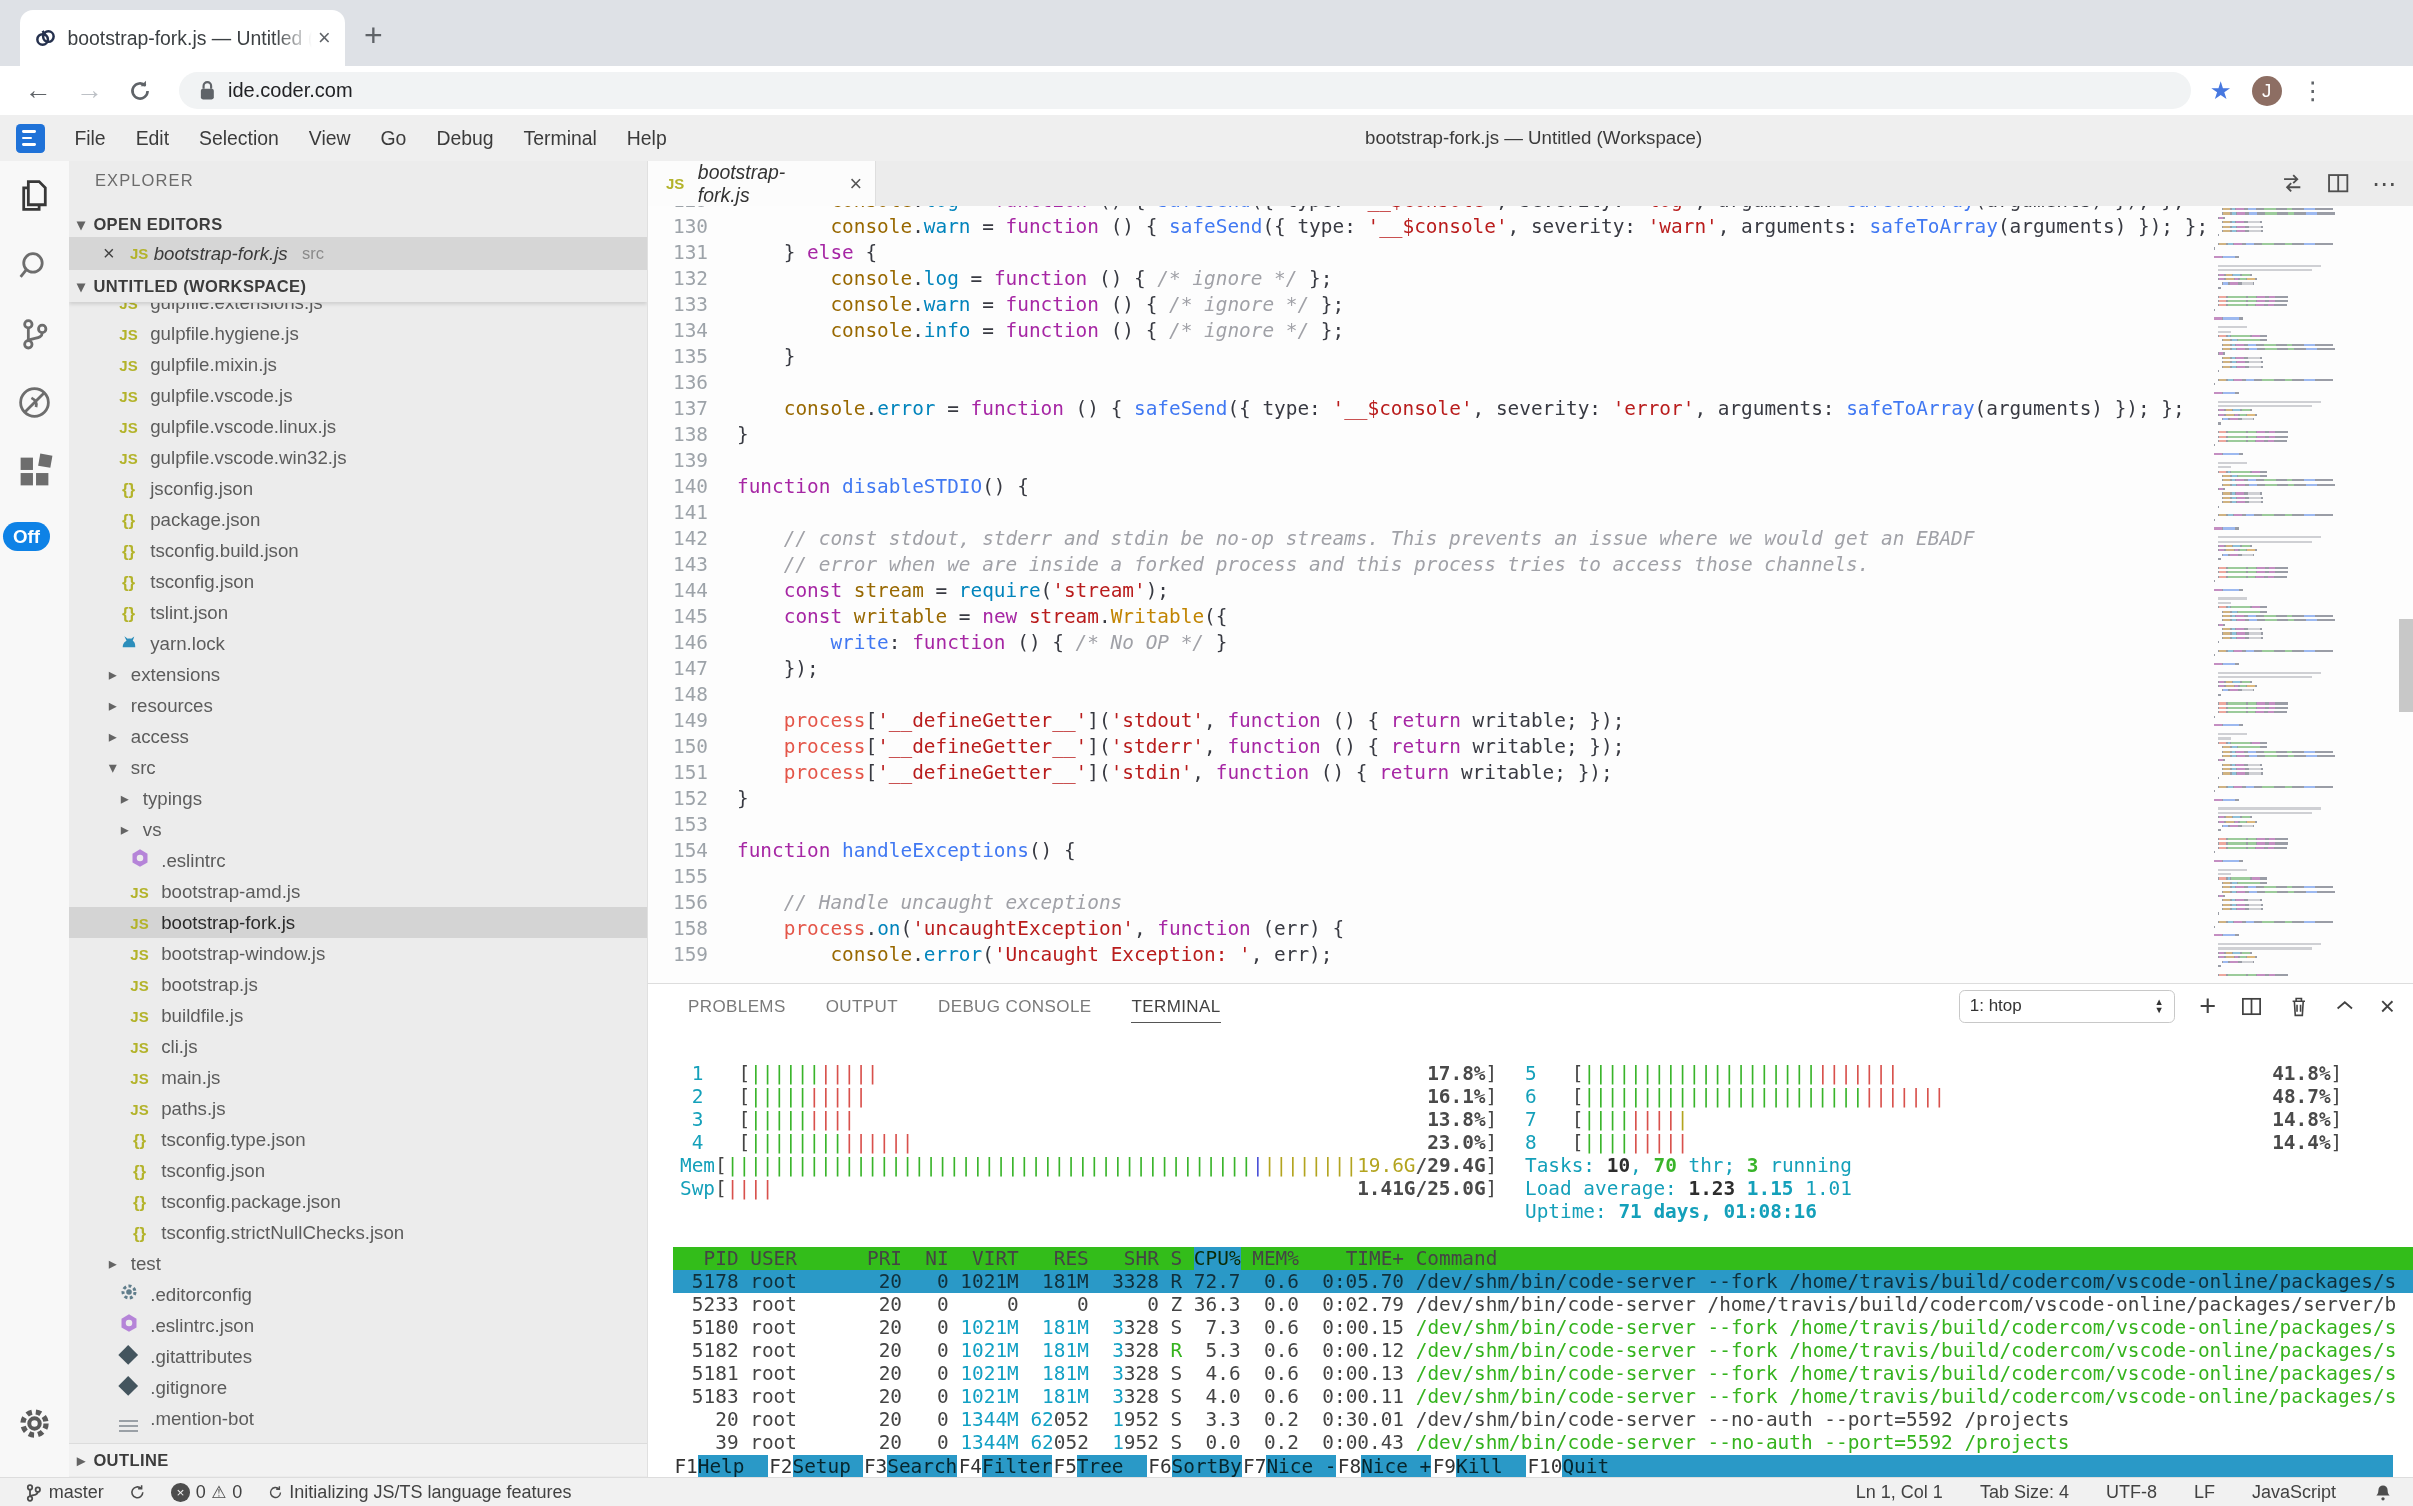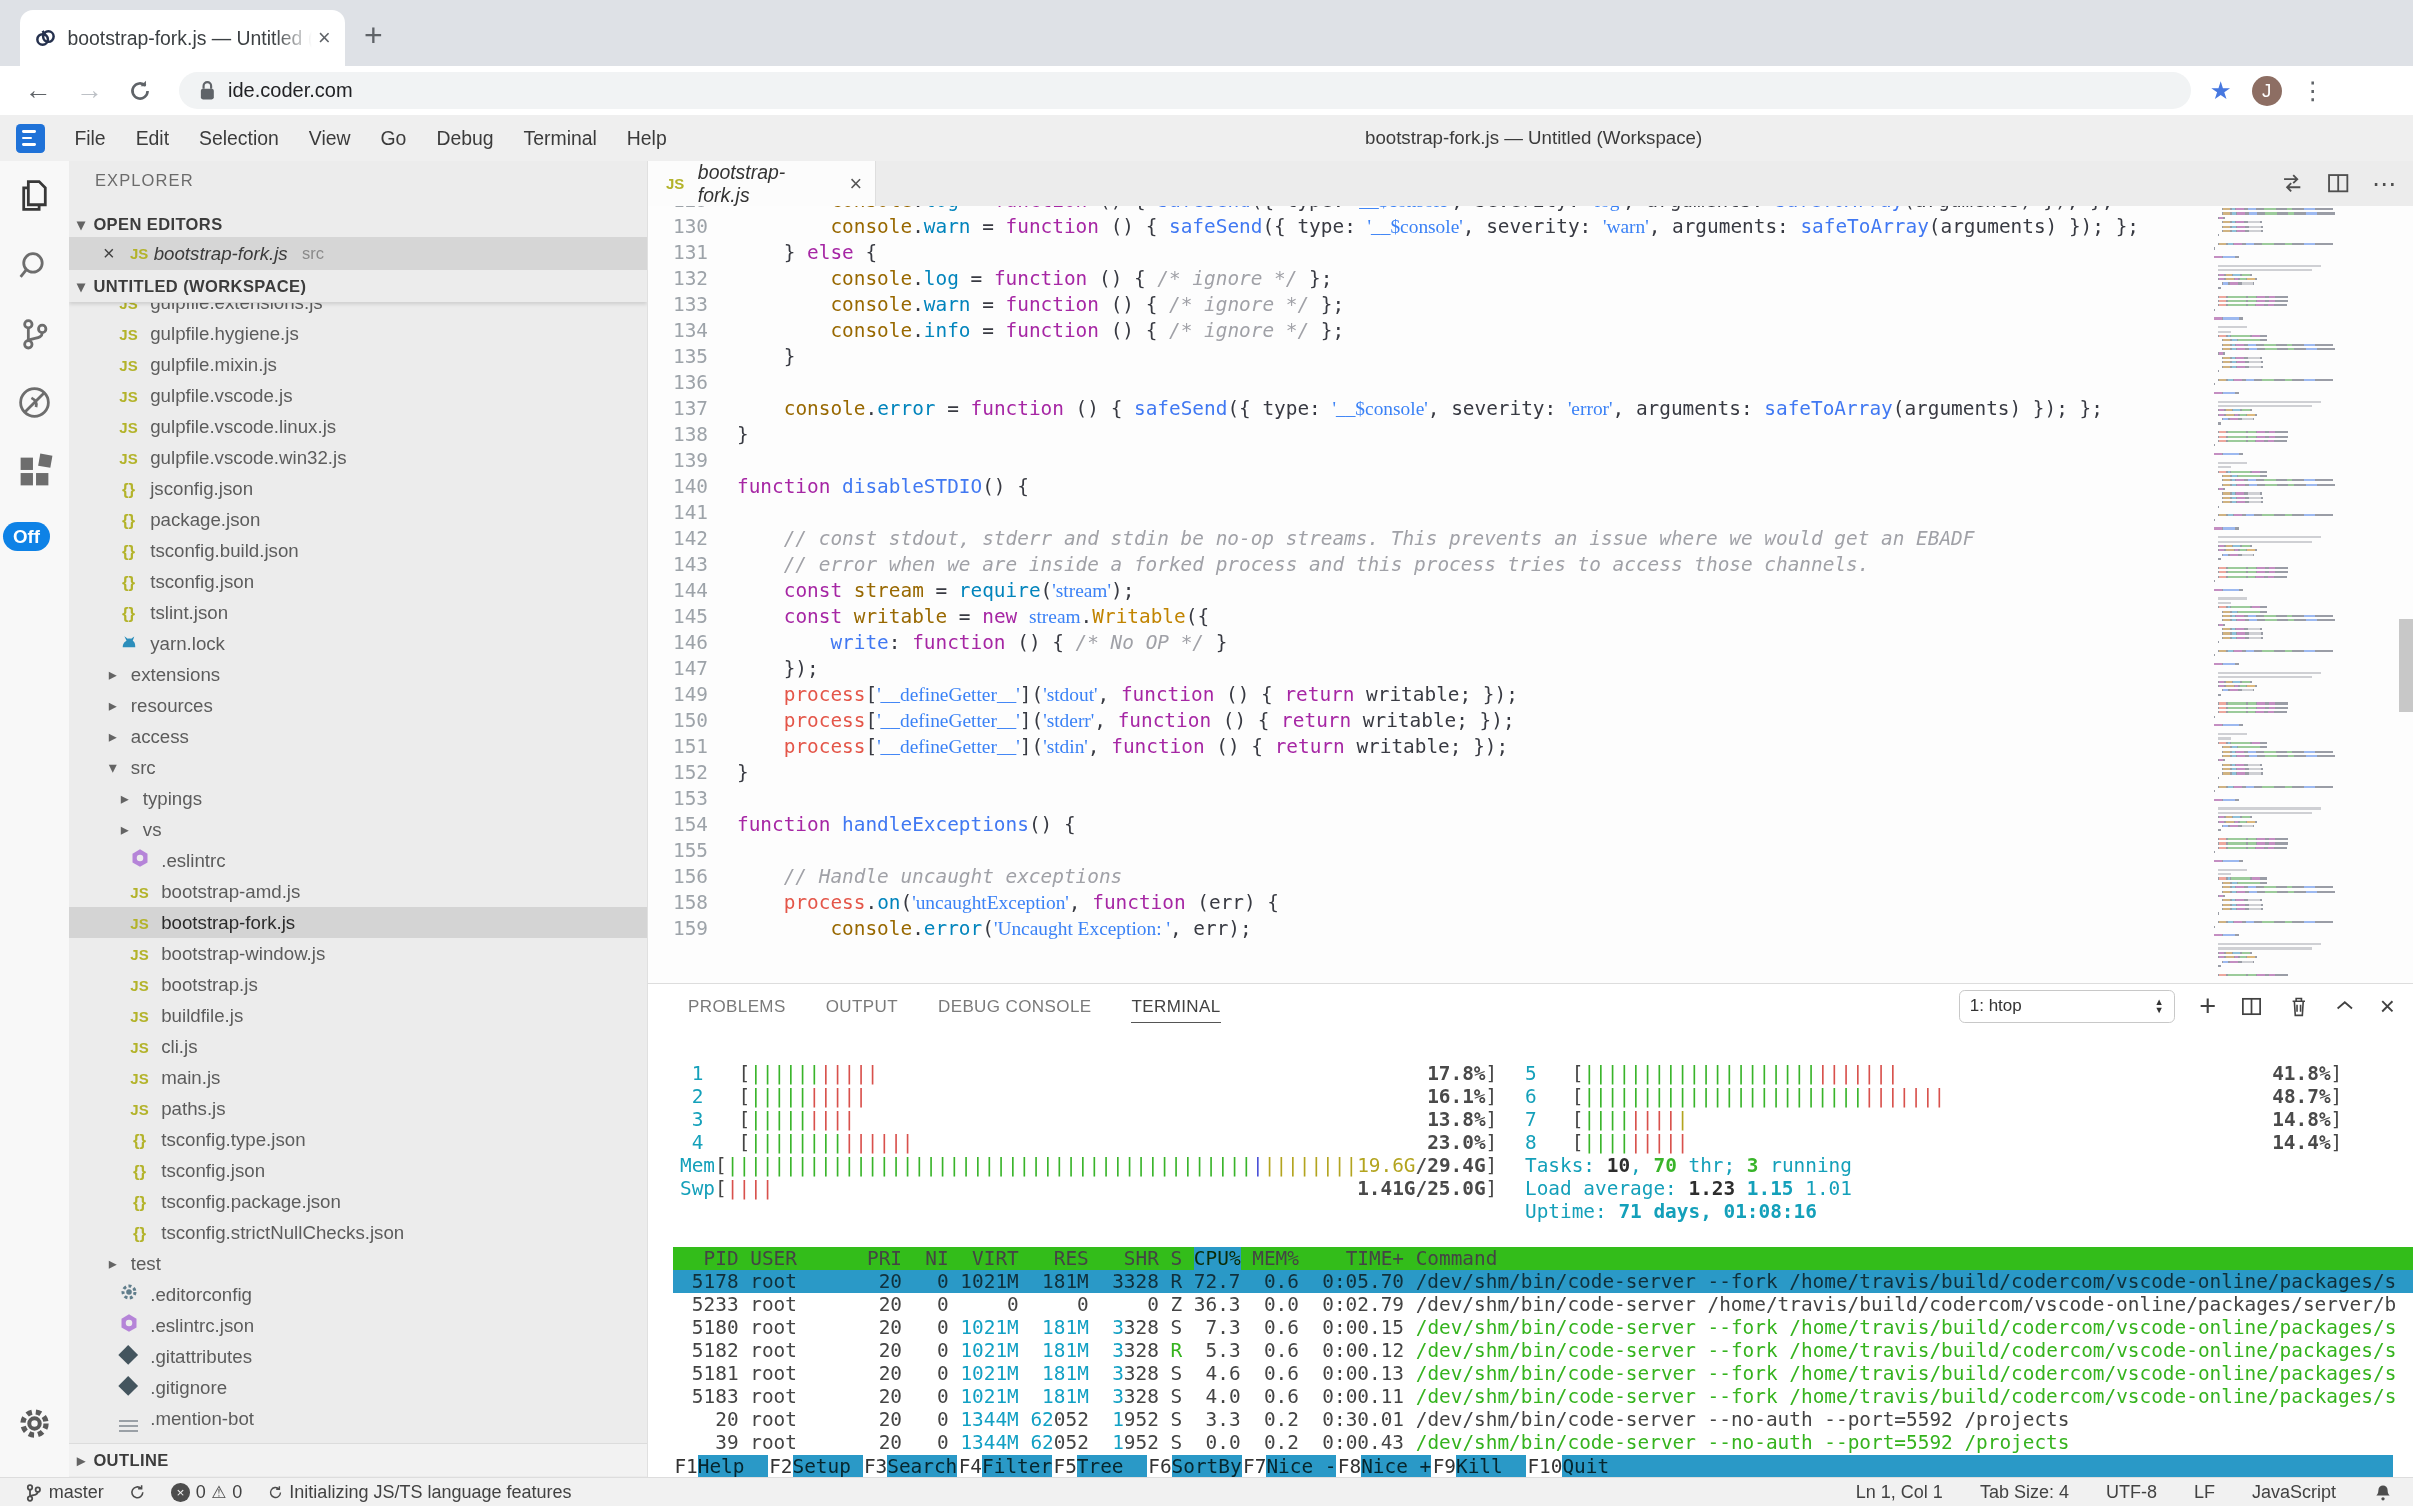--- a/index.html
+++ b/index.html
@@ -82,21 +82,21 @@
   #editor-tab .name{font-size:19.4px;font-style:italic;color:#333;margin-left:8.6px;}
   #editor-tab .x{margin-left:16px;font-size:21.6px;color:#555;}
   #editor-actions{position:absolute;right:18.7px;top:0;height:45px;display:flex;align-items:center;gap:21.6px;}
   #editor-actions .ic{color:#4f4f4f;}
   #code-wrap{position:absolute;left:0;top:45px;right:201px;bottom:0;overflow:hidden;
     font-family:"DejaVu Sans Mono",monospace;font-size:19.4px;}
   .code-line{height:26px;display:flex;align-items:center;}
   .code-line:first-child{margin-top:-18.7px;}
   .code-line .ln{width:60px;text-align:right;padding-right:29px;color:#9da3a9;flex:none;}
   .code-line .cl{white-space:pre;}
-  .tok-kw{color:#a626a4;}.tok-fn{color:#4078f2;}.tok-str{color:#3b82f6;font-family:Liberation Serif, serif;}
+  .tok-kw{color:#a626a4;}.tok-fn{color:#4078f2;}.tok-str{color:#b91c1c;}
   .tok-cmt{color:#a0a1a7;font-style:italic;}.tok-prop{color:#0184bc;}
   .tok-var{color:#986801;}.tok-proc{color:#e45649;}.tok-pun{color:#383a42;}.tok-cls{color:#c18401;}
   #minimap{position:absolute;right:20px;top:47px;width:181px;bottom:2.9px;overflow:hidden;}
   .mm-row{height:2.2px;margin-bottom:2.2px;display:flex;}
   .mm-row span{height:2.2px;display:inline-block;}
   #scrollbar-thumb{position:absolute;right:1.4px;top:458px;width:14.4px;height:93px;background:rgba(100,100,100,.35);}
 
   
   #panel{left:647px;top:822px;width:1767px;height:494px;background:#fff;border-top:0.7px solid #ddd;border-left:0.7px solid #e0e0e0;}
   #panel-header{position:absolute;left:0;top:0;width:100%;height:45px;display:flex;align-items:center;}
@@ -544,20 +544,24 @@
           </div>
           <div class="code-line">
             <span class="ln">146</span>
             <span class="cl"><span class="tok-pun">        </span><span class="tok-fn">write</span><span class="tok-pun">: </span><span class="tok-kw">function</span><span class="tok-pun"> () { </span><span class="tok-cmt">/* No OP */</span><span class="tok-pun"> }</span></span>
           </div>
           <div class="code-line">
             <span class="ln">147</span>
             <span class="cl"><span class="tok-pun">    });</span></span>
           </div>
           <div class="code-line">
+            <span class="ln">148</span>
+            <span class="cl"></span>
+          </div>
+          <div class="code-line">
             <span class="ln">149</span>
             <span class="cl"><span class="tok-pun">    </span><span class="tok-proc">process</span><span class="tok-pun">[</span><span class="tok-str">'__defineGetter__'</span><span class="tok-pun">](</span><span class="tok-str">'stdout'</span><span class="tok-pun">, </span><span class="tok-kw">function</span><span class="tok-pun"> () { </span><span class="tok-kw">return</span><span class="tok-pun"> writable; });</span></span>
           </div>
           <div class="code-line">
             <span class="ln">150</span>
             <span class="cl"><span class="tok-pun">    </span><span class="tok-proc">process</span><span class="tok-pun">[</span><span class="tok-str">'__defineGetter__'</span><span class="tok-pun">](</span><span class="tok-str">'stderr'</span><span class="tok-pun">, </span><span class="tok-kw">function</span><span class="tok-pun"> () { </span><span class="tok-kw">return</span><span class="tok-pun"> writable; });</span></span>
           </div>
           <div class="code-line">
             <span class="ln">151</span>
             <span class="cl"><span class="tok-pun">    </span><span class="tok-proc">process</span><span class="tok-pun">[</span><span class="tok-str">'__defineGetter__'</span><span class="tok-pun">](</span><span class="tok-str">'stdin'</span><span class="tok-pun">, </span><span class="tok-kw">function</span><span class="tok-pun"> () { </span><span class="tok-kw">return</span><span class="tok-pun"> writable; });</span></span>

